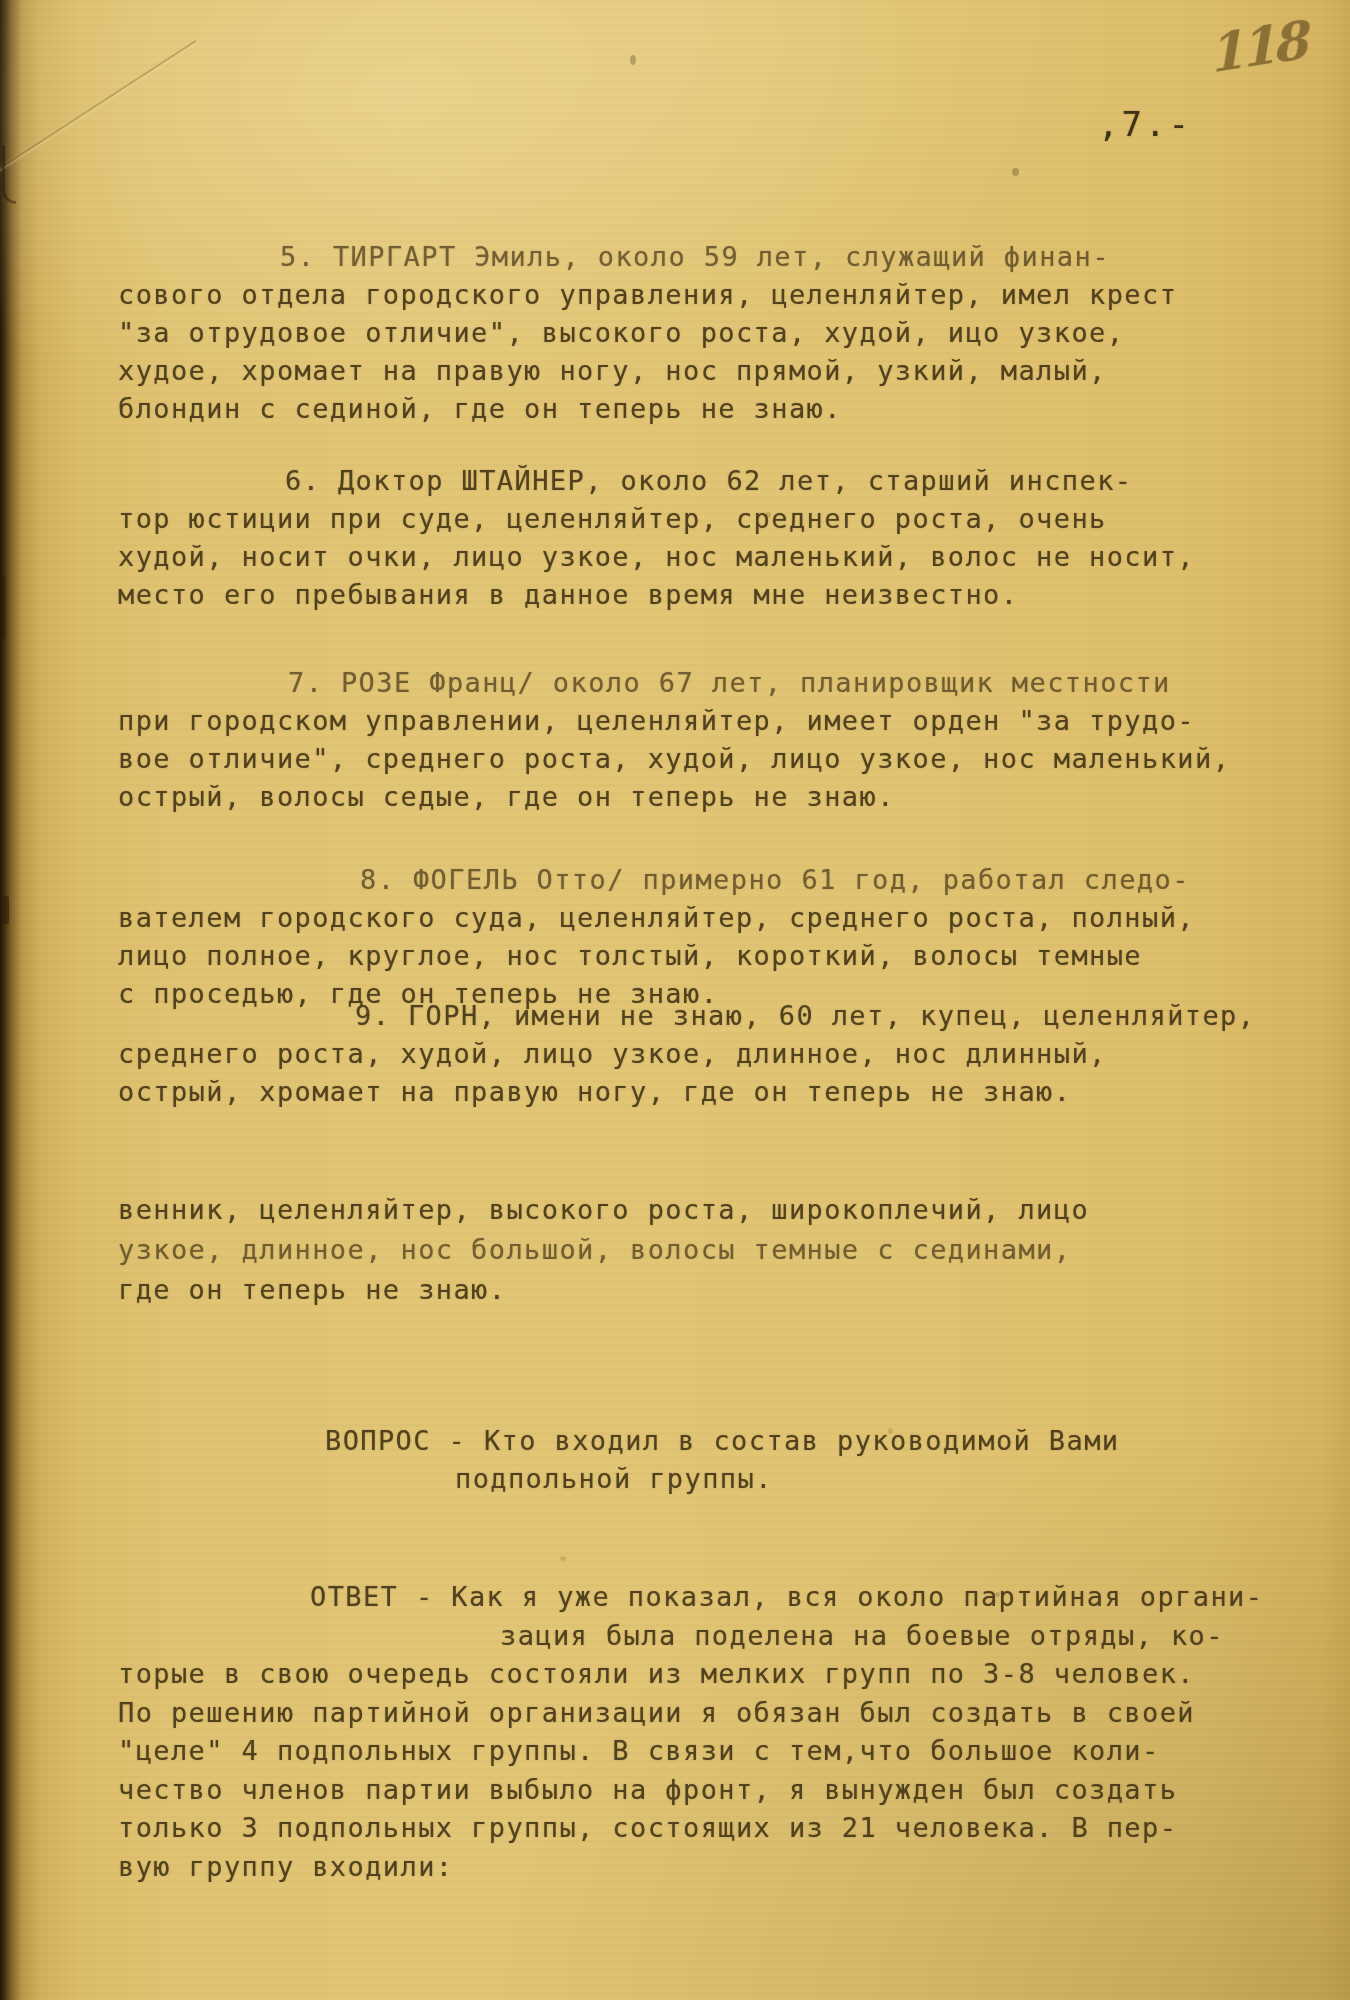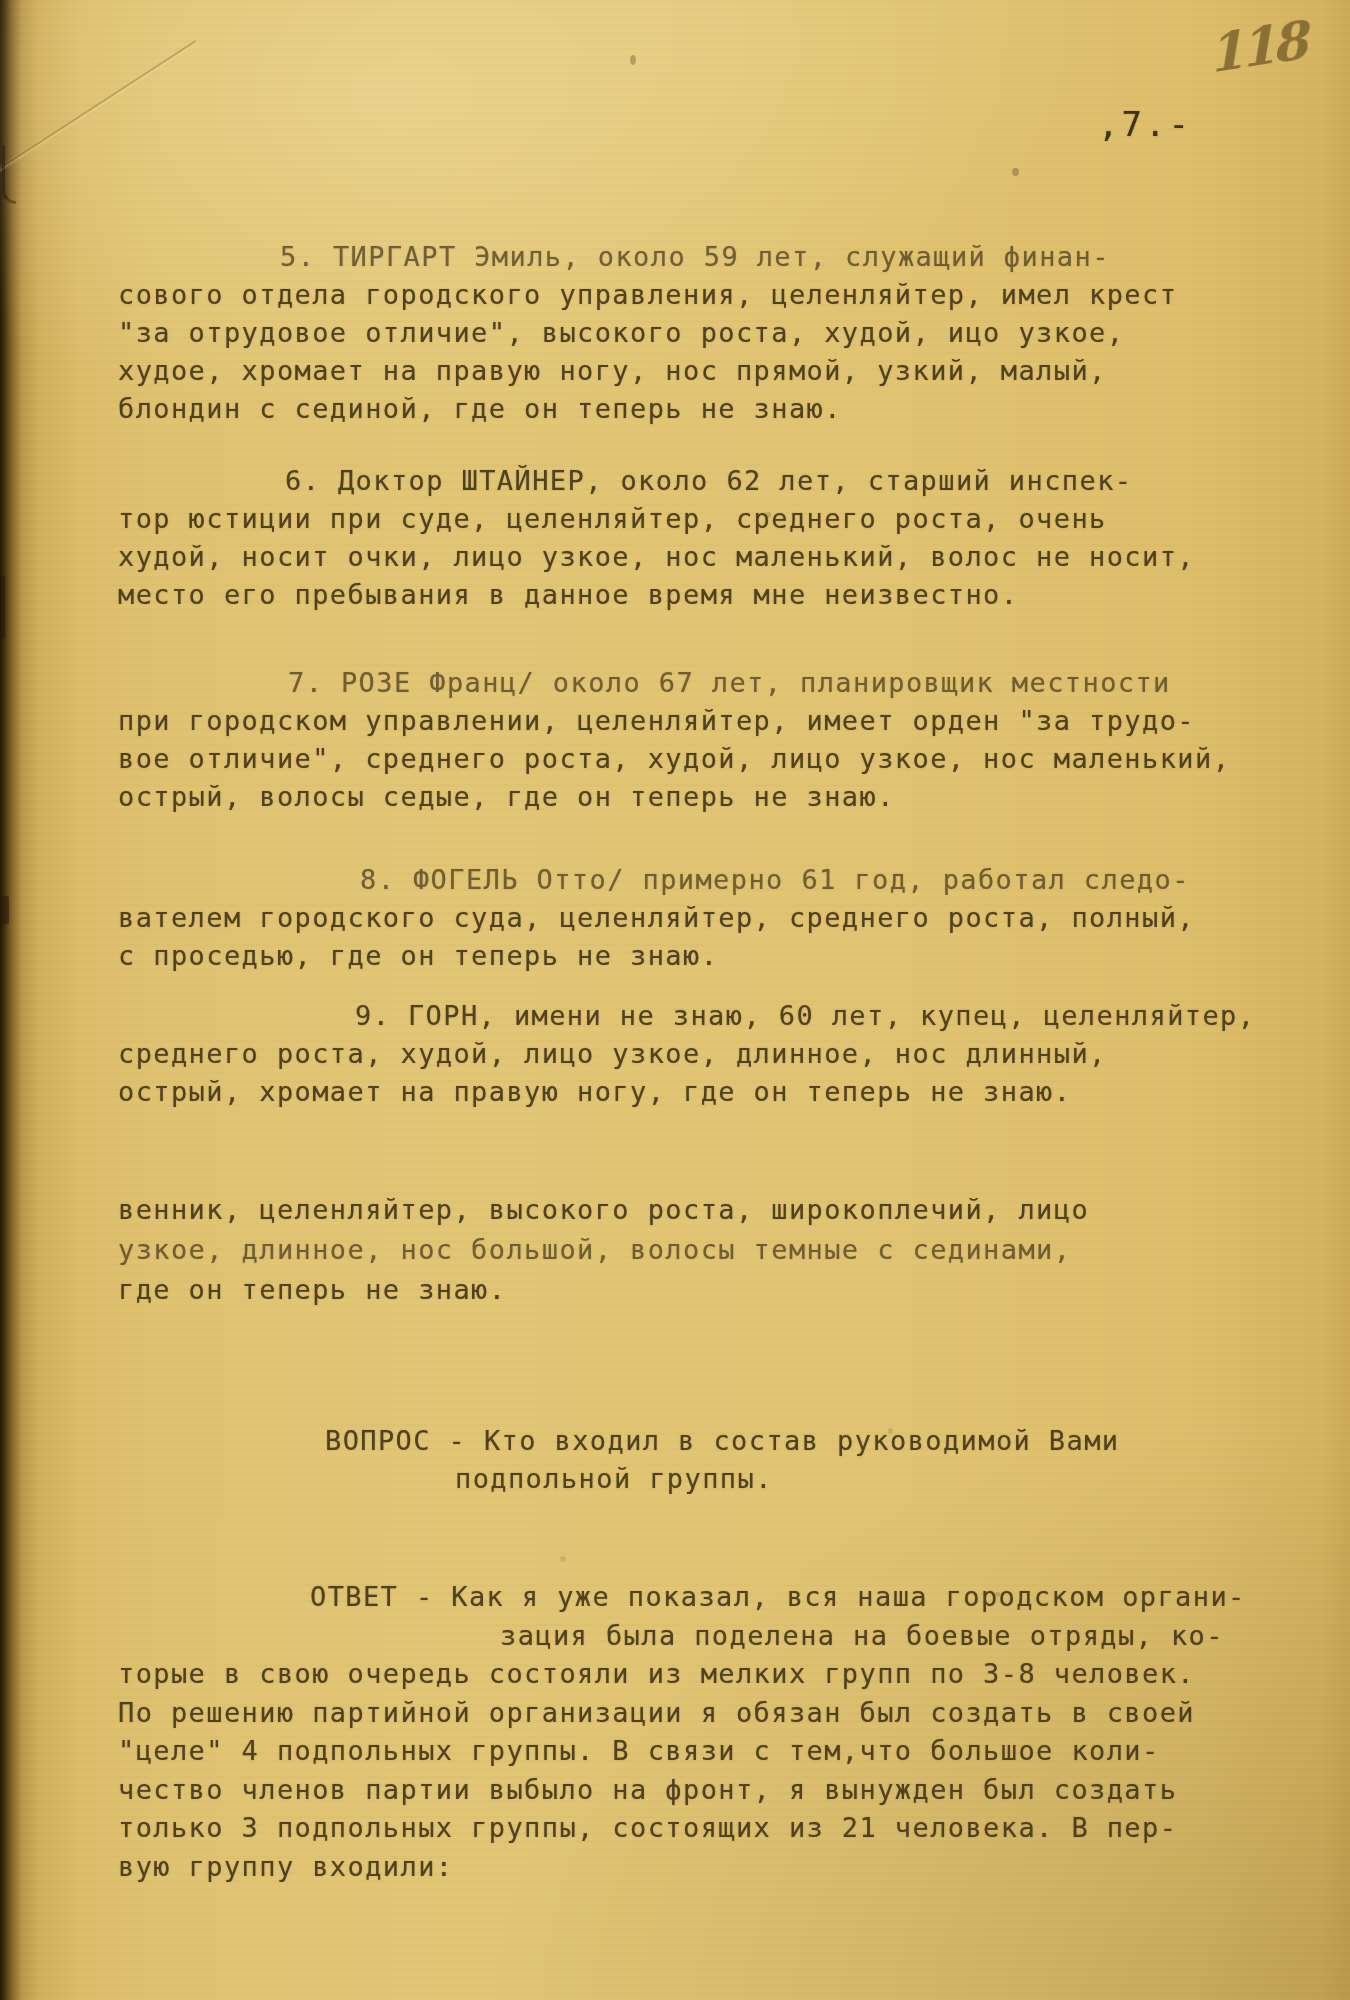--- a/index.html
+++ b/index.html
@@ -99,20 +99,21 @@
     <div class="para" style="top:664px">
       <div class="ln light" style="margin-left:170px">7. РОЗЕ Франц/ около 67 лет, планировщик местности</div>
       <div class="ln">при городском управлении, целенляйтер, имеет орден "за трудо-</div>
       <div class="ln">вое отличие", среднего роста, худой, лицо узкое, нос маленький,</div>
       <div class="ln">острый, волосы седые, где он теперь не знаю.</div>
     </div>
 
     <div class="para" style="top:861px">
       <div class="ln light" style="margin-left:242px">8. ФОГЕЛЬ Отто/ примерно 61 год, работал следо-</div>
       <div class="ln">вателем городского суда, целенляйтер, среднего роста, полный,</div>
+      <div class="ln">лицо полное, круглое, нос толстый, короткий, волосы темные</div>
       <div class="ln">с проседью, где он теперь не знаю.</div>
     </div>
 
     <div class="para" style="top:997px">
       <div class="ln" style="margin-left:237px">9. ГОРН, имени не знаю, 60 лет, купец, целенляйтер,</div>
       <div class="ln">среднего роста, худой, лицо узкое, длинное, нос длинный,</div>
       <div class="ln">острый, хромает на правую ногу, где он теперь не знаю.</div>
     </div>
 
     <div class="para lh40" style="top:1190px">
@@ -120,21 +121,21 @@
       <div class="ln light">узкое, длинное, нос большой, волосы темные с сединами,</div>
       <div class="ln">где он теперь не знаю.</div>
     </div>
 
     <div class="para" style="top:1422px">
       <div class="ln" style="margin-left:207px">ВОПРОС - Кто входил в состав руководимой Вами</div>
       <div class="ln" style="margin-left:337px">подпольной группы.</div>
     </div>
 
     <div class="para lh385" style="top:1578px">
-      <div class="ln" style="margin-left:192px">ОТВЕТ  - Как я уже показал, вся наша городском органи-</div>
+      <div class="ln" style="margin-left:192px">ОТВЕТ  - Как я уже показал, вся около партийная органи-</div>
       <div class="ln" style="margin-left:382px">зация была поделена на боевые отряды, ко-</div>
       <div class="ln">торые в свою очередь состояли из мелких групп по 3-8 человек.</div>
       <div class="ln">По решению партийной организации я обязан был создать в своей</div>
       <div class="ln">"целе" 4 подпольных группы. В связи с тем,что большое коли-</div>
       <div class="ln">чество членов партии выбыло на фронт, я вынужден был создать</div>
       <div class="ln">только 3 подпольных группы, состоящих из 21 человека. В пер-</div>
       <div class="ln">вую группу входили:</div>
     </div>
 
   </div>

